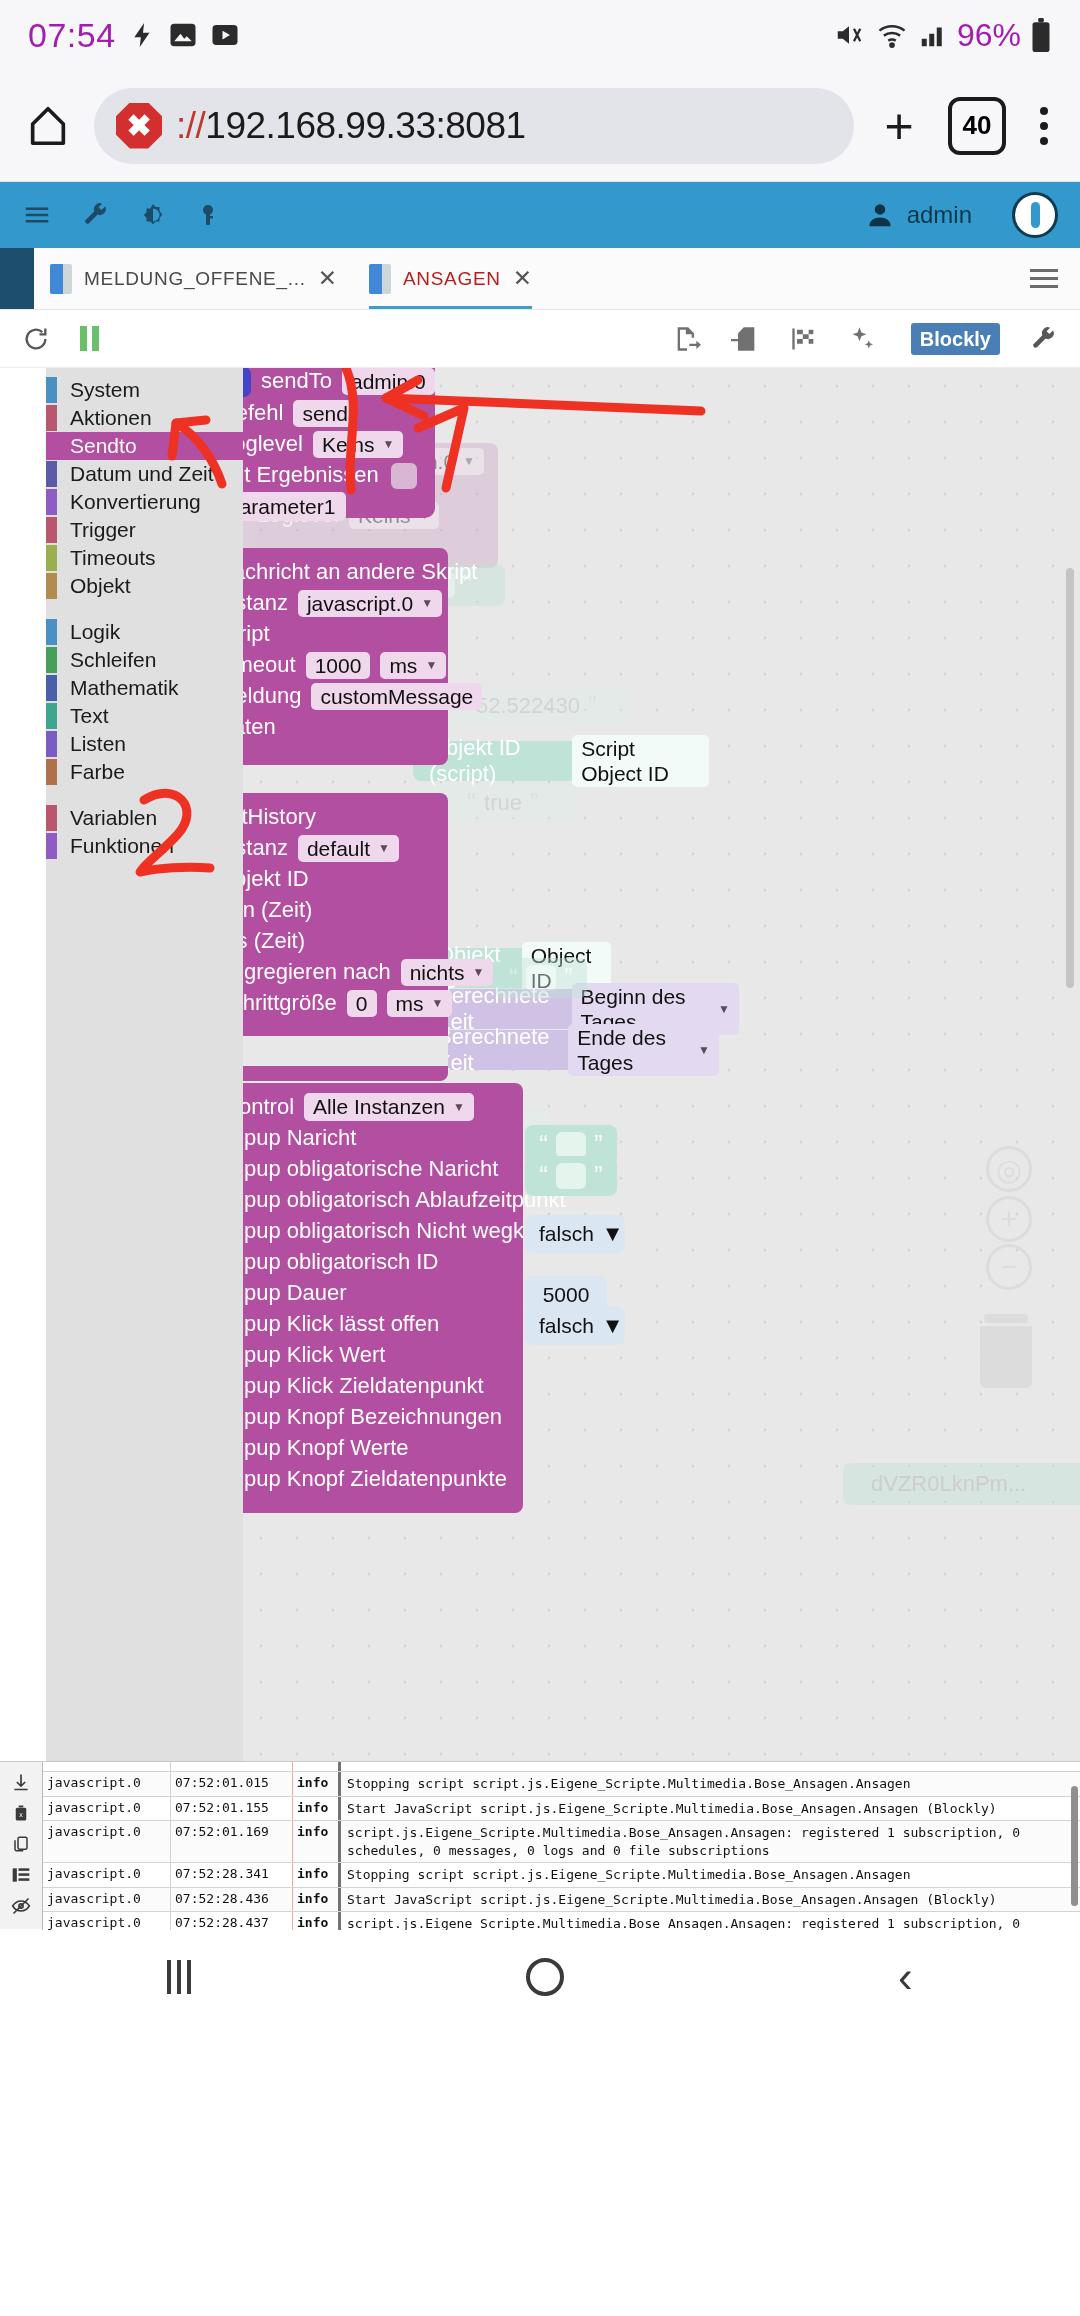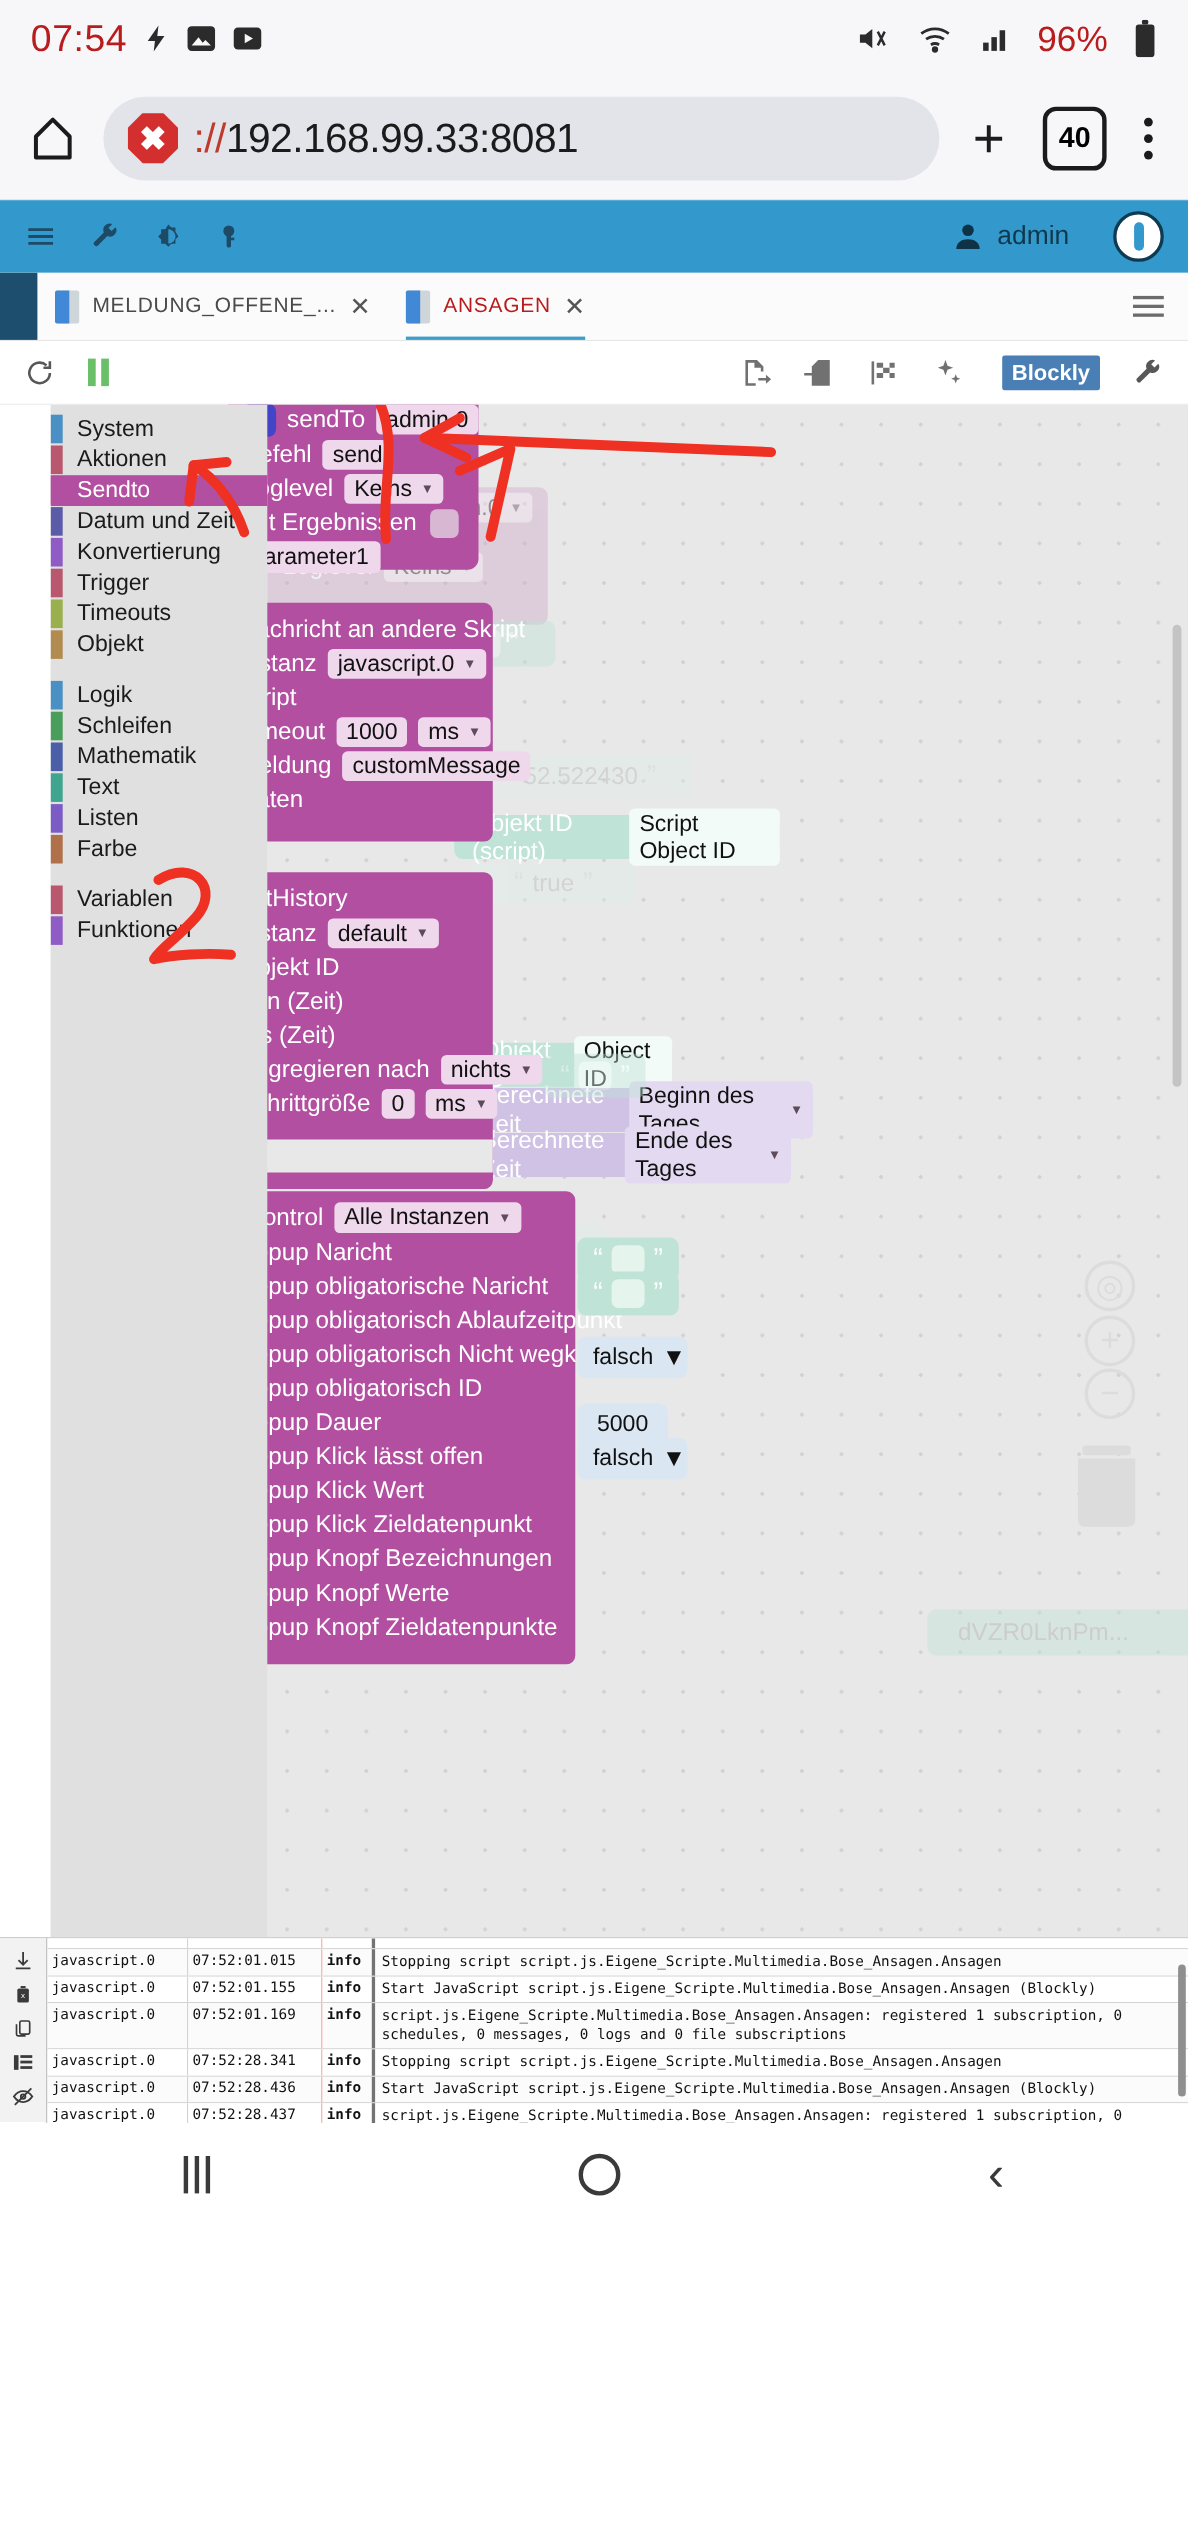--- a/index.html
+++ b/index.html
@@ -7,25 +7,25 @@
     width: 1080px; height: 2316px;
     font-family: "Liberation Sans", sans-serif;
     background: #ffffff;
     overflow: hidden;
   }
 
   
   .statusbar {
     height: 70px; background: #f7f7fa;
     display: flex; align-items: center;
-    padding: 0 28px; color: #b91c1c; text-align: right;
+    padding: 0 28px; color: #a21caf; text-align: right;
   }
   .sb-time { font-size: 34px; letter-spacing: .5px; font-weight: 400; }
   .sb-left-icons { display: flex; align-items: center; gap: 12px; margin-left: 14px; }
-  .sb-right { margin-left: auto; display: flex; align-items: center; gap: 23px; }
+  .sb-right { margin-left: auto; display: flex; align-items: center; gap: 9px; }
   .sb-batt-text { font-size: 32px; font-weight: 500; }
 
   
   .browserbar {
     height: 112px; background: #f7f7fa;
     display: flex; align-items: center; padding: 0 16px;
     border-bottom: 1px solid #e2e2e6;
   }
   .home-btn { width: 64px; height: 64px; display: flex; align-items: center; justify-content: center; }
   .urlpill {

